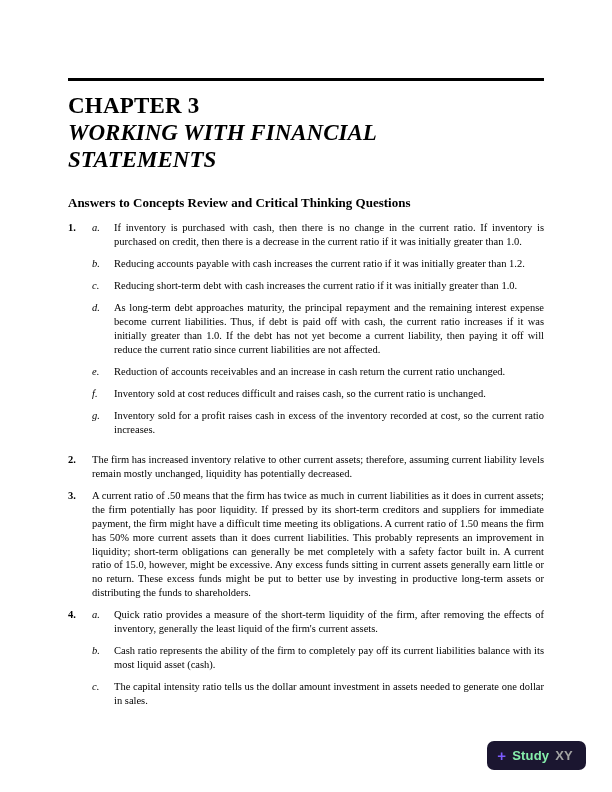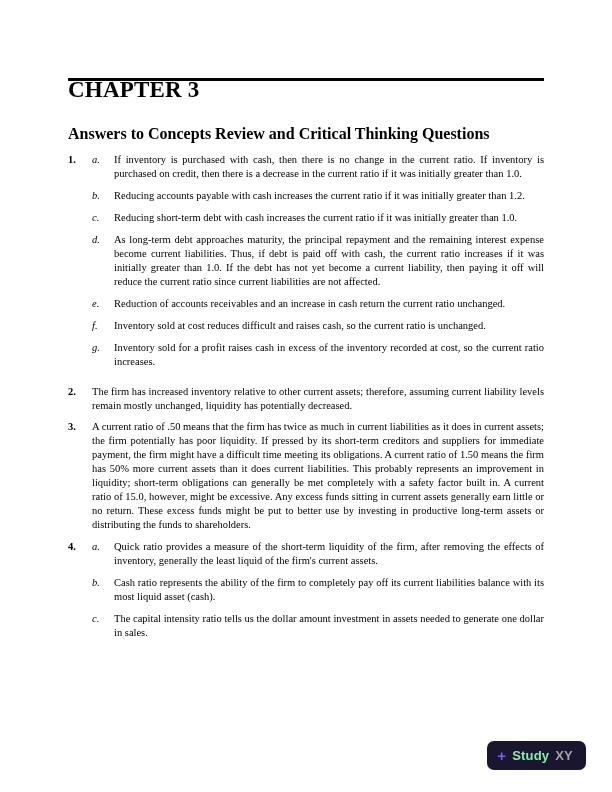--- a/index.html
+++ b/index.html
@@ -27,41 +27,41 @@
     left: 68px;
     right: 68px;
     top: 78px;
     height: 2.5px;
     background: #000;
   }
   .content {
     position: absolute;
     left: 68px;
     right: 68px;
-    top: 76px;
+    top: 92px;
   }
   h1.chapter-num {
     font-family: "Liberation Serif", serif;
     font-size: 23px;
     font-weight: bold;
     margin: 0;
     letter-spacing: 0.2px;
     line-height: 1.18;
   }
   h1.chapter-title {
     font-family: "Liberation Serif", serif;
     font-size: 23px;
     font-weight: bold;
     font-style: italic;
     margin: 0;
     line-height: 1.18;
     max-width: 420px;
   }
   .section-heading {
-    font-size: 16px;
+    font-size: 13px;
     font-weight: bold;
     margin-top: 22px;
     margin-bottom: 10px;
   }
   .qitem {
     display: flex;
     margin-bottom: 8px;
     font-size: 10.5px;
     line-height: 1.33;
     text-align: justify;
@@ -123,20 +123,21 @@
 </head>
 <body>
 
 <div class="page">
 
   <div class="top-rule"></div>
 
   <div class="content">
 
     <h1 class="chapter-num">CHAPTER 3</h1>
+    <h1 class="chapter-title">WORKING WITH FINANCIAL STATEMENTS</h1>
 
     <div class="section-heading">Answers to Concepts Review and Critical Thinking Questions</div>
 
     <div class="qitem">
       <div class="qnum">1.</div>
       <div class="qbody">
         <div class="sub">
           <div class="sublabel">a.</div>
           <div class="subtext">If inventory is purchased with cash, then there is no change in the current ratio. If inventory is purchased on credit, then there is a decrease in the current ratio if it was initially greater than 1.0.</div>
         </div>

